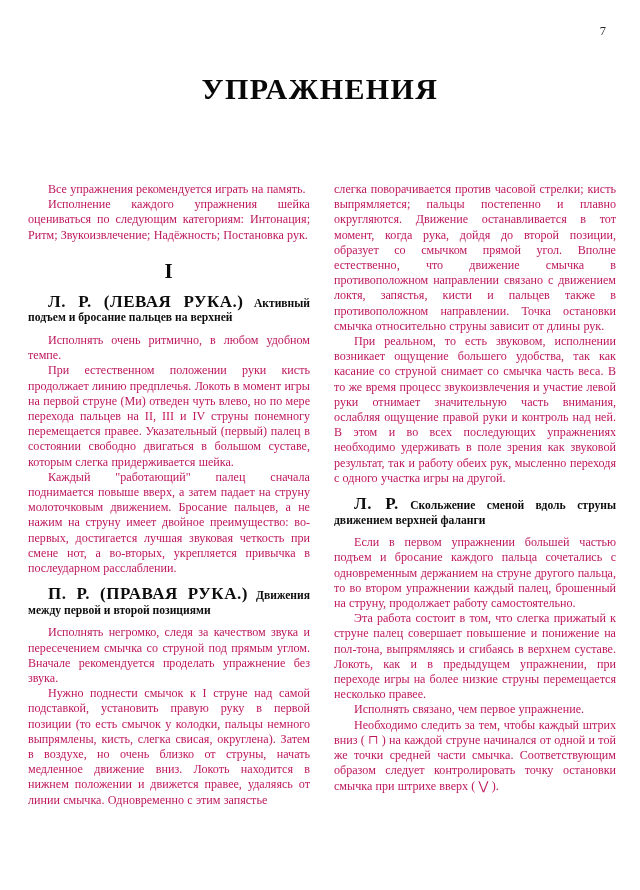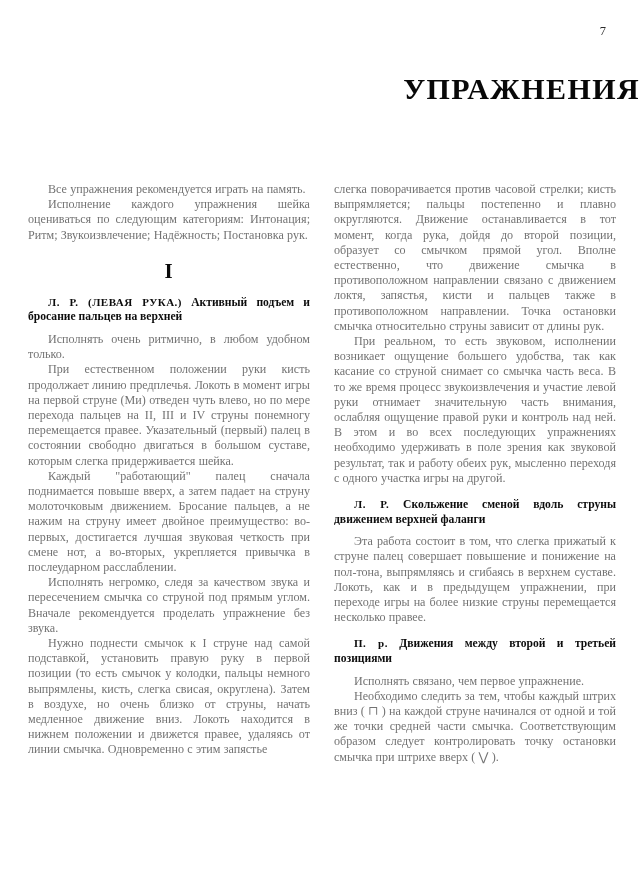--- a/index.html
+++ b/index.html
@@ -30,21 +30,21 @@
     font-size: 12.5px;
     font-family: "Liberation Serif", "DejaVu Serif", serif;
     color: #2a2a2a;
     letter-spacing: 0;
   }
   .page-title {
     position: absolute;
     top: 52px;
     left: 0;
     right: 0;
-    text-align: right;
+    text-align: center;
     font-size: 30px;
     font-weight: bold;
     letter-spacing: 1.4px;
     font-family: "Liberation Serif", "DejaVu Serif", serif;
     color: #080808;
   }
   .columns {
     position: absolute;
     top: 182px;
     left: 28px;
@@ -57,21 +57,21 @@
     box-sizing: border-box;
   }
   p.body-text {
     margin: 0;
     font-size: 12.1px;
     line-height: 15.2px;
     text-align: justify;
     text-indent: 20px;
     hyphens: manual;
     word-spacing: 0.2px;
-    color: #737373;
+    color: #be185d;
   }
   p.body-text.no-indent {
     text-indent: 0;
   }
   .roman {
     margin: 16px 0 10px 0;
     text-align: center;
     font-size: 21px;
     font-weight: bold;
     font-family: "Liberation Serif", "DejaVu Serif", serif;
@@ -81,21 +81,21 @@
   .section-heading {
     margin: 11px 0 7px 0;
     font-size: 11.6px;
     line-height: 14.6px;
     font-weight: bold;
     text-indent: 20px;
     text-align: justify;
     color: #0d0d0d;
   }
   .section-heading .caps {
-    font-size: 11px;
+    font-size: 17px;
     letter-spacing: 0.5px;
     margin-top: 8px;
   }
 </style>
 </head>
 <body>
 
 <div class="page">
 
   <div class="page-number">7</div>
@@ -106,41 +106,42 @@
 
     <div class="col">
 
       <p class="body-text">Все упражнения рекомендуется играть на память.</p>
       <p class="body-text">Исполнение каждого упражнения шейка оцениваться по следующим категориям: Интонация; Ритм; Звукоизвлечение; Надёжность; Постановка рук.</p>
 
       <div class="roman">I</div>
 
       <p class="section-heading"><span class="caps">Л. Р. (ЛЕВАЯ РУКА.)</span> <span>Активный подъем и бросание пальцев на верхней</span></p>
 
-      <p class="body-text">Исполнять очень ритмично, в любом удобном только.</p>
+      <p class="body-text">Исполнять очень ритмично, в любом удобном темпе.</p>
       <p class="body-text">При естественном положении руки кисть продолжает линию предплечья. Локоть в момент игры на первой струне (Ми) отведен чуть влево, но по мере перехода пальцев на II, III и IV струны понемногу перемещается правее. Указательный (первый) палец в состоянии свободно двигаться в большом суставе, которым слегка придерживается шейка.</p>
       <p class="body-text">Каждый "работающий" палец сначала поднимается повыше вверх, а затем падает на струну молоточковым движением. Бросание пальцев, а не нажим на струну имеет двойное преимущество: во-первых, достигается лучшая звуковая четкость при смене нот, а во-вторых, укрепляется привычка в послеударном расслаблении.</p>
 
+      <p class="section-heading"><span class="caps">П. Р. (ПРАВАЯ РУКА.)</span> <span>Движения между первой и второй позициями</span></p>
 
       <p class="body-text">Исполнять негромко, следя за качеством звука и пересечением смычка со струной под прямым углом. Вначале рекомендуется проделать упражнение без звука.</p>
       <p class="body-text">Нужно поднести смычок к I струне над самой подставкой, установить правую руку в первой позиции (то есть смычок у колодки, пальцы немного выпрямлены, кисть, слегка свисая, округлена). Затем в воздухе, но очень близко от струны, начать медленное движение вниз. Локоть находится в нижнем положении и движется правее, удаляясь от линии смычка. Одновременно с этим запястье</p>
 
     </div>
 
     <div class="col">
 
       <p class="body-text no-indent">слегка поворачивается против часовой стрелки; кисть выпрямляется; пальцы постепенно и плавно округляются. Движение останавливается в тот момент, когда рука, дойдя до второй позиции, образует со смычком прямой угол. Вполне естественно, что движение смычка в противоположном направлении связано с движением локтя, запястья, кисти и пальцев также в противоположном направлении. Точка остановки смычка относительно струны зависит от длины рук.</p>
       <p class="body-text">При реальном, то есть звуковом, исполнении возникает ощущение большего удобства, так как касание со струной снимает со смычка часть веса. В то же время процесс звукоизвлечения и участие левой руки отнимает значительную часть внимания, ослабляя ощущение правой руки и контроль над ней. В этом и во всех последующих упражнениях необходимо удерживать в поле зрения как звуковой результат, так и работу обеих рук, мысленно переходя с одного участка игры на другой.</p>
 
 
       <p class="section-heading"><span class="caps">Л. Р.</span> <span>Скольжение сменой вдоль струны движением верхней фаланги</span></p>
 
+      <p class="body-text">Если в первом упражнении большей частью подъем и бросание каждого пальца сочетались с одновременным держанием на струне другого пальца, то во втором упражнении каждый палец, брошенный на струну, продолжает работу самостоятельно.</p>
       <p class="body-text">Эта работа состоит в том, что слегка прижатый к струне палец совершает повышение и понижение на пол-тона, выпрямляясь и сгибаясь в верхнем суставе. Локоть, как и в предыдущем упражнении, при переходе игры на более низкие струны перемещается несколько правее.</p>
 
-      <p class="section-heading"><span class="caps">П. р.</span> <span>Движения между второй и третьей позициями</span></p>
 
       <p class="body-text">Исполнять связано, чем первое упражнение.</p>
       <p class="body-text">Необходимо следить за тем, чтобы каждый штрих вниз ( ⊓ ) на каждой струне начинался от одной и той же точки средней части смычка. Соответствующим образом следует контролировать точку остановки смычка при штрихе вверх ( ⋁ ).</p>
 
     </div>
 
   </div>
 </div>
 
 </body></html>

